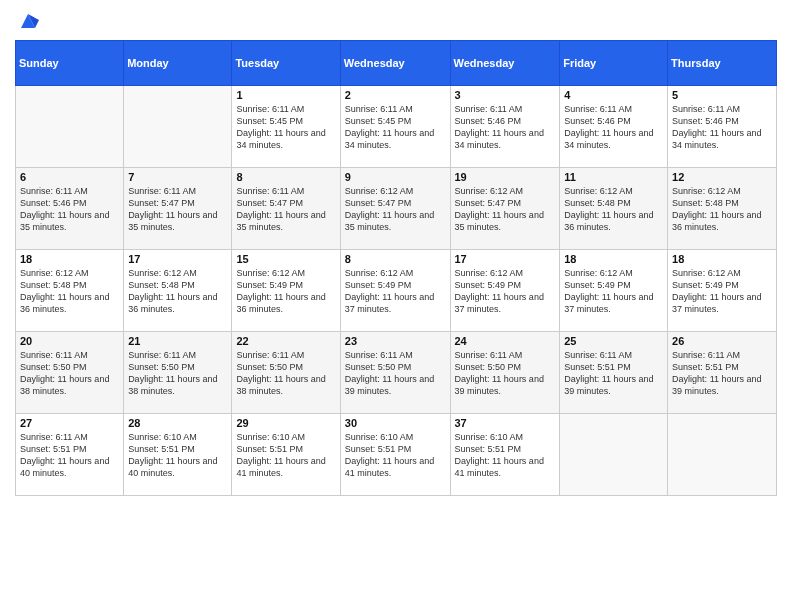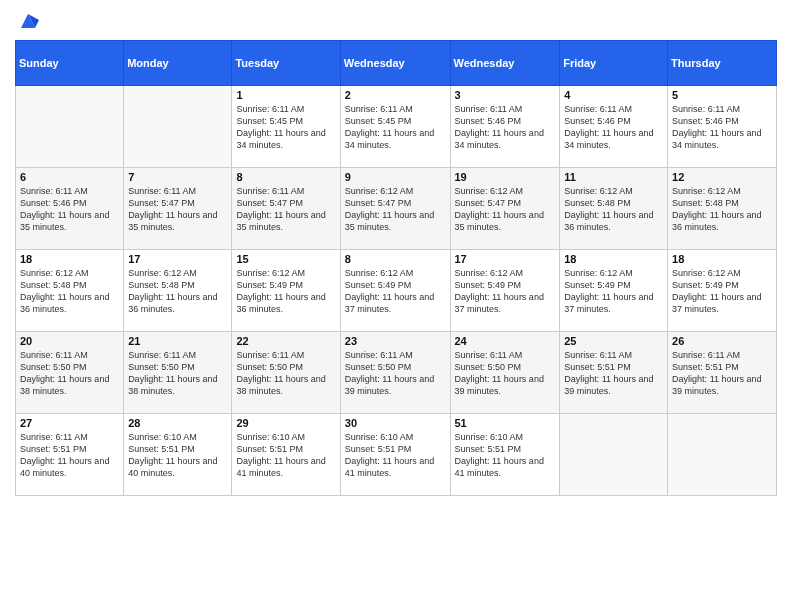--- a/index.html
+++ b/index.html
@@ -319,21 +319,21 @@
 Sunset: 5:51 PM
 Daylight: 11 hours and 41 minutes.</div>
           </td>
           <td>
             <span class="day-number">30</span>
             <div class="day-info">Sunrise: 6:10 AM
 Sunset: 5:51 PM
 Daylight: 11 hours and 41 minutes.</div>
           </td>
           <td>
-            <span class="day-number">51</span>
+            <span class="day-number">37</span>
             <div class="day-info">Sunrise: 6:10 AM
 Sunset: 5:51 PM
 Daylight: 11 hours and 41 minutes.</div>
           </td>
           <td class="empty"></td>
           <td class="empty"></td>
         </tr>
       </tbody>
   </table>
 </div>

